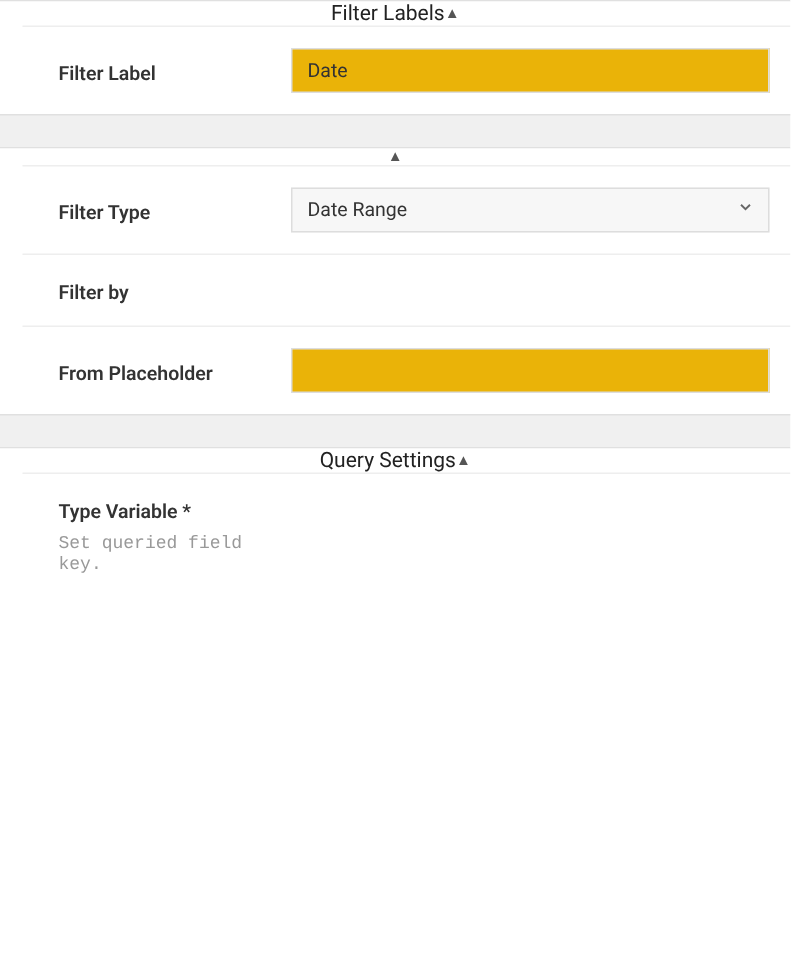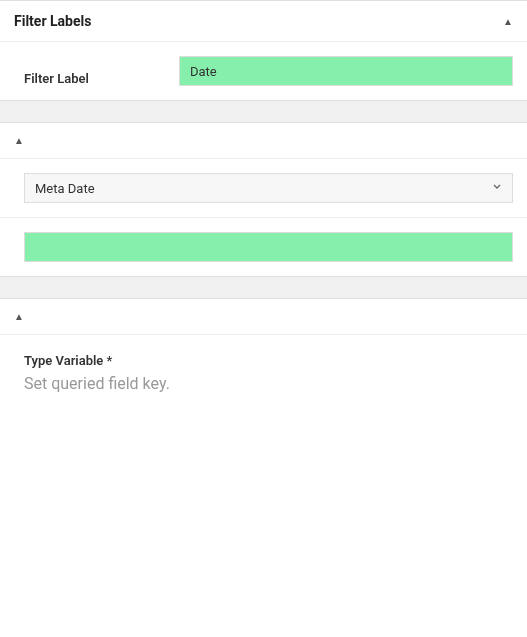--- a/index.html
+++ b/index.html
@@ -13,68 +13,70 @@
       color: #333;
       background: #fff;
       width: 527px;
     }
     .section {
       border-top: 1px solid #e0e0e0;
     }
     .section-header {
       display: flex;
       align-items: center;
-      justify-content: space-between;
-      padding: 12px 14px;
-      font-weight: 700;
+      justify-content: center;
+      padding: 0 14px;
+      font-weight: 400;
       font-size: 14px;
       color: #222;
       cursor: pointer;
       background: #fff;
     }
     .section-header .caret {
       font-size: 10px;
       color: #555;
     }
     .section-body {
       background: #fff;
     }
     .field-row {
       display: flex;
-      align-items: flex-end;
+      align-items: center;
       padding: 14px 14px 14px 24px;
       border-top: 1px solid #eee;
+      margin-left: 15px;
     }
     .field-row:first-child {
       border-top: 1px solid #eee;
     }
     .field-label-col {
       width: 155px;
       flex-shrink: 0;
       padding-top: 4px;
     }
     .field-label {
       font-weight: 600;
       font-size: 13px;
       color: #333;
     }
     .field-help {
-      font-size: 16px;
+      font-size: 12px;
       color: #999;
       margin-top: 6px;
       font-weight: 400;
+      font-family: Liberation Mono, monospace;
     }
     .field-control-col {
       flex: 1;
     }
     .text-input {
       width: 100%;
       height: 30px;
       border: 1px solid #ddd;
-      background: #86efac;
+      background: #eab308;
       padding: 0 10px;
       font-size: 13px;
       color: #333;
       font-family: inherit;
     }
     .select-wrap {
       position: relative;
       width: 100%;
     }
     .select-input {
@@ -129,50 +131,62 @@
 </div>
 
 <div class="gap-separator"></div>
 
 <div class="section">
   <div class="section-header">
     <span class="caret">▲</span>
   </div>
   <div class="section-body">
 
-
     <div class="field-row">
+      <div class="field-label-col">
+        <div class="field-label">Filter Type</div>
+      </div>
       <div class="field-control-col">
         <div class="select-wrap">
           <select class="select-input">
-            <option>Meta Date</option>
+            <option>Date Range</option>
           </select>
           <span class="select-caret">
             <svg width="12" height="12" viewBox="0 0 24 24" fill="none" stroke="currentColor" stroke-width="2.5">
                 <polyline points="6 9 12 15 18 9"></polyline>
               </svg>
           </span>
         </div>
       </div>
     </div>
 
     <div class="field-row">
+      <div class="field-label-col">
+        <div class="field-label">Filter by</div>
+      </div>
+    </div>
+
+    <div class="field-row">
+      <div class="field-label-col">
+        <div class="field-label">From Placeholder</div>
+      </div>
       <div class="field-control-col">
         <input type="text" class="text-input" value="" style="">
       </div>
     </div>
 
 
   </div>
 </div>
 
 <div class="gap-separator"></div>
 
 <div class="section">
   <div class="section-header">
+    <span>Query Settings</span>
     <span class="caret">▲</span>
   </div>
   <div class="section-body">
 
     <div class="field-row">
       <div class="field-label-col">
         <div class="field-label">Type Variable *</div>
         <div class="field-help">Set queried field key.</div>
       </div>
     </div>

